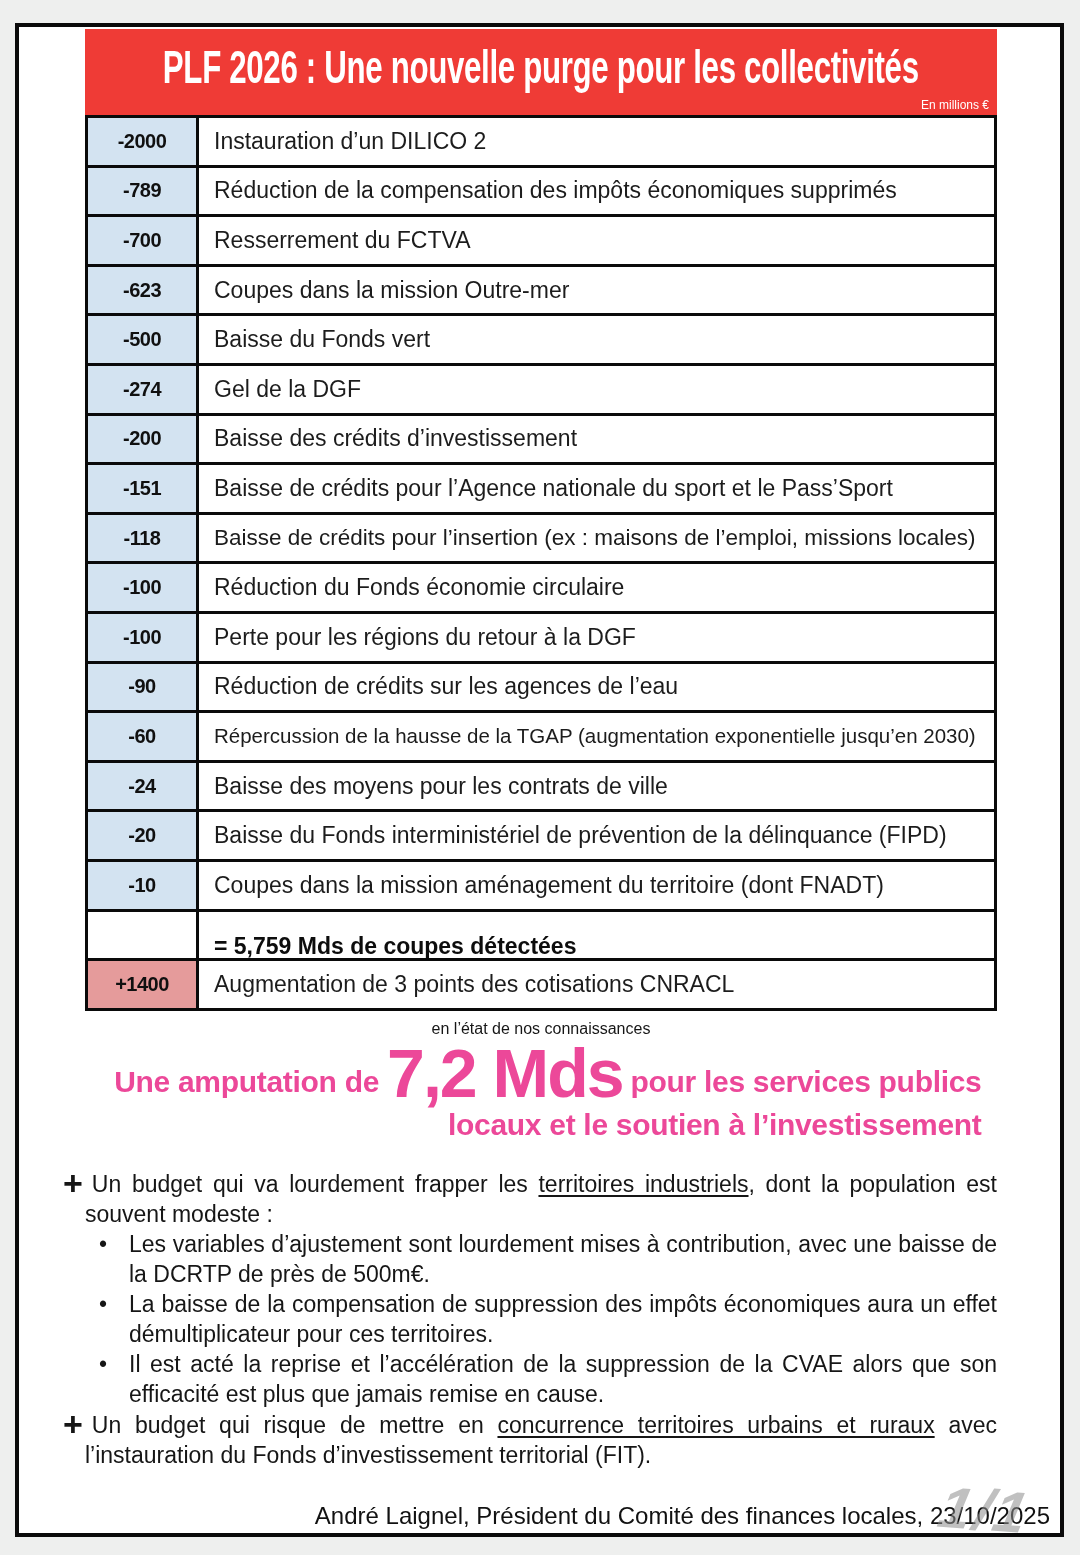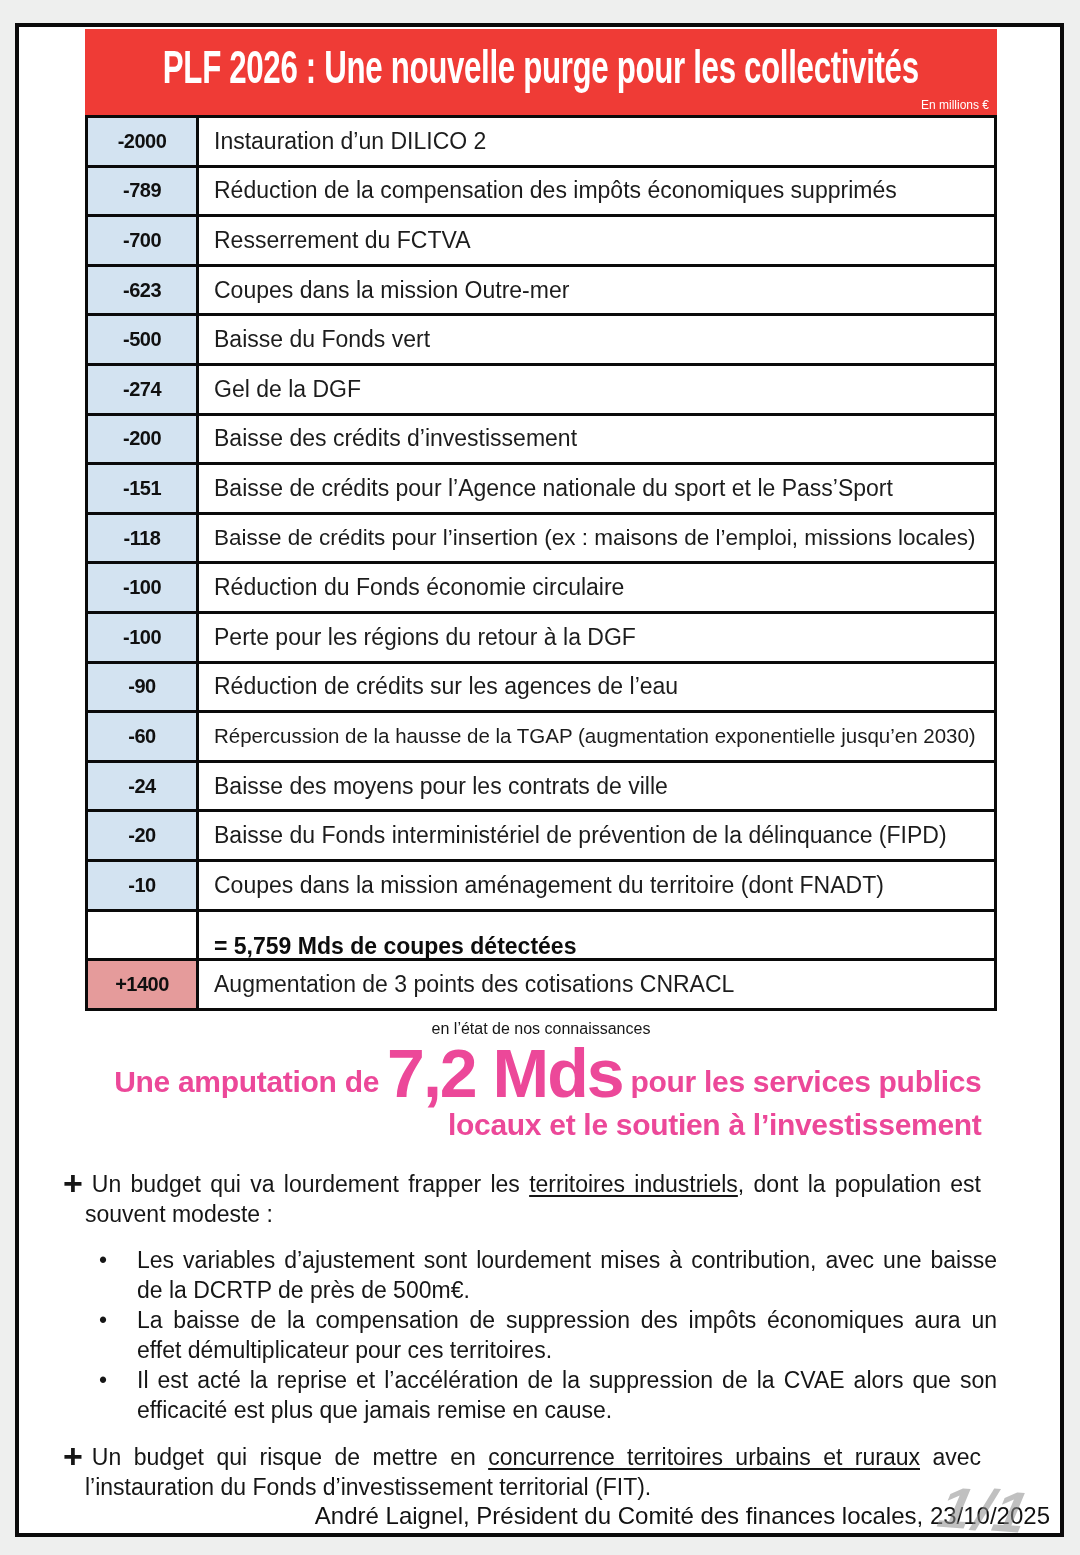--- a/index.html
+++ b/index.html
@@ -91,31 +91,31 @@
     padding: 0 8px; vertical-align: -5px;
     white-space: nowrap;
   }
 
   
   .body-text {
     margin: 22px 0 0 66px; width: 912px;
     font-size: 23px; line-height: 30px;
     text-align: justify; color: #161616;
   }
-  .plus-para { margin: 16px; padding: 0; text-indent: -22px; padding-left: 0; margin-left: 0; }
+  .plus-para { margin: 0; padding: 0; text-indent: -22px; padding-left: 0; margin-left: 0; }
   .plus {
     font-size: 34px; font-weight: 700;
     margin-right: 9px; vertical-align: -3px;
     letter-spacing: 0;
   }
   .u { text-decoration: underline; text-underline-offset: 3px; }
   .bullets { margin-left: 14px; }
   .bullet-item { display: flex; }
   .dot { flex: 0 0 14px; width: 14px; font-size: 23px; }
-  .bullet-text { flex: 1; margin-left: 24px; text-align: justify; }
+  .bullet-text { flex: 1; margin-left: 16px; text-align: justify; }
 
   
   .footer {
     position: absolute; right: 10px; bottom: 3px;
     font-size: 24px; color: #111;
     z-index: 1;
   }
   .watermark {
     position: absolute; right: 30px; bottom: -10px;
     font-size: 58px; font-style: italic; font-weight: 600;

